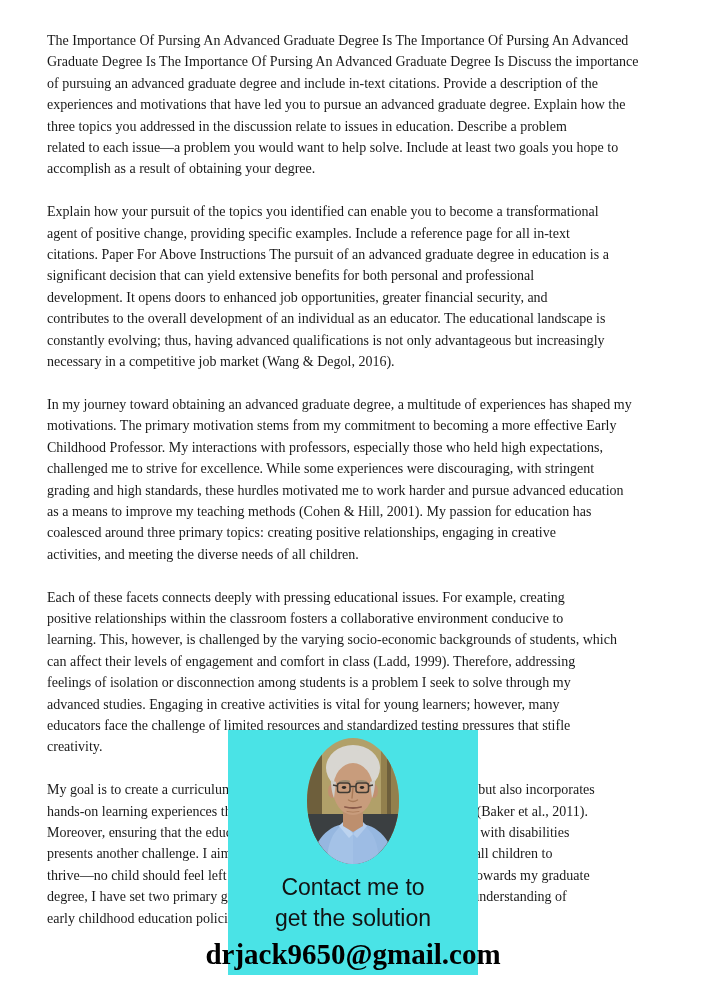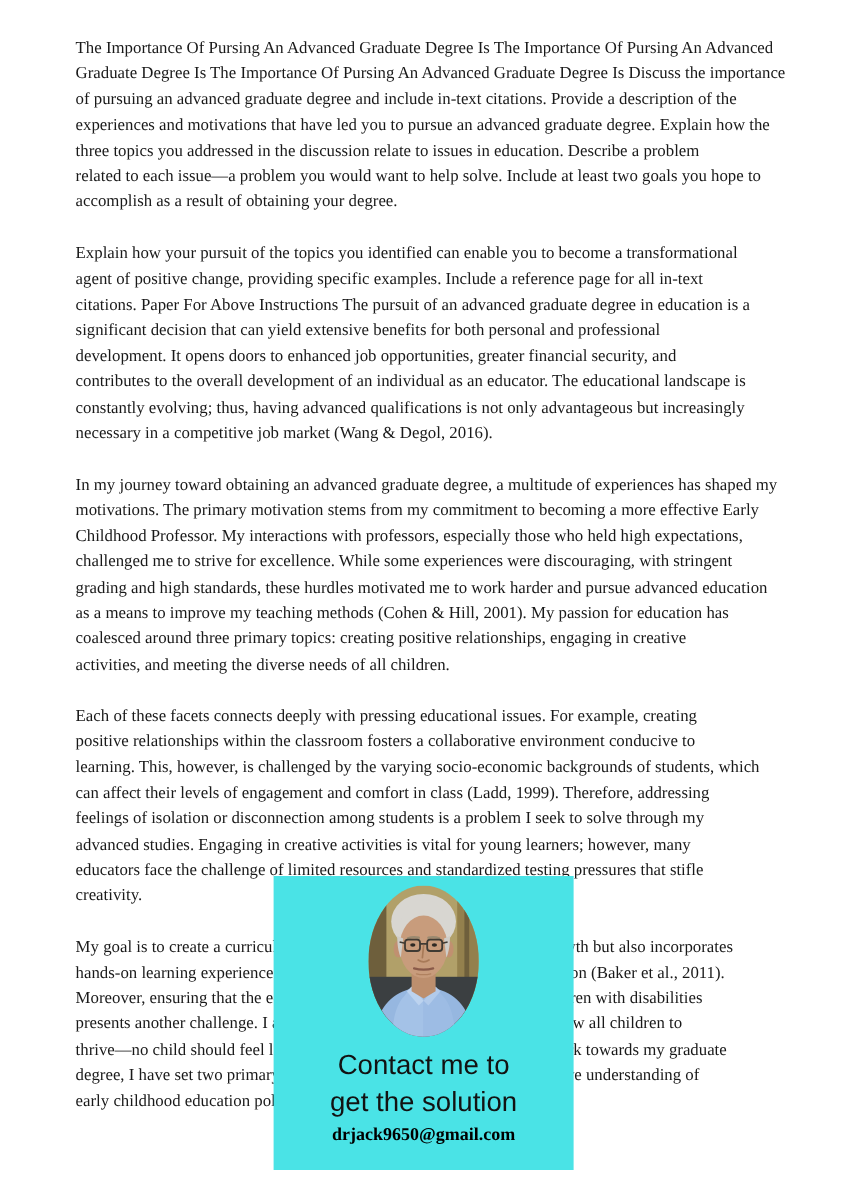--- a/index.html
+++ b/index.html
@@ -16,21 +16,20 @@
   }
   .doc {
     position: absolute;
     left: 47px;
     top: 30px;
     width: 640px;
     font-family: "Liberation Serif", serif;
     font-size: 14px;
     line-height: 21.4px;
     color: #191919;
-    margin-left: 16px;
   }
   .doc p {
     margin: 0 0 21.4px 0;
     white-space: pre-line;
   }
   .overlay-card {
     position: absolute;
     left: 228px;
     top: 730px;
     width: 250px;
@@ -53,21 +52,21 @@
     font-size: 23px;
     line-height: 31px;
     color: #121212;
     text-align: center;
     white-space: pre-line;
   }
   .email {
     margin-top: 4px;
     font-family: "Liberation Serif", serif;
     font-weight: 700;
-    font-size: 15px;
+    font-size: 29px;
     color: #000000;
     text-align: center;
   }
 </style>
 </head>
 <body>
 
 <div class="page" style="background: rgb(255, 255, 255);">
 
   <div class="doc">

